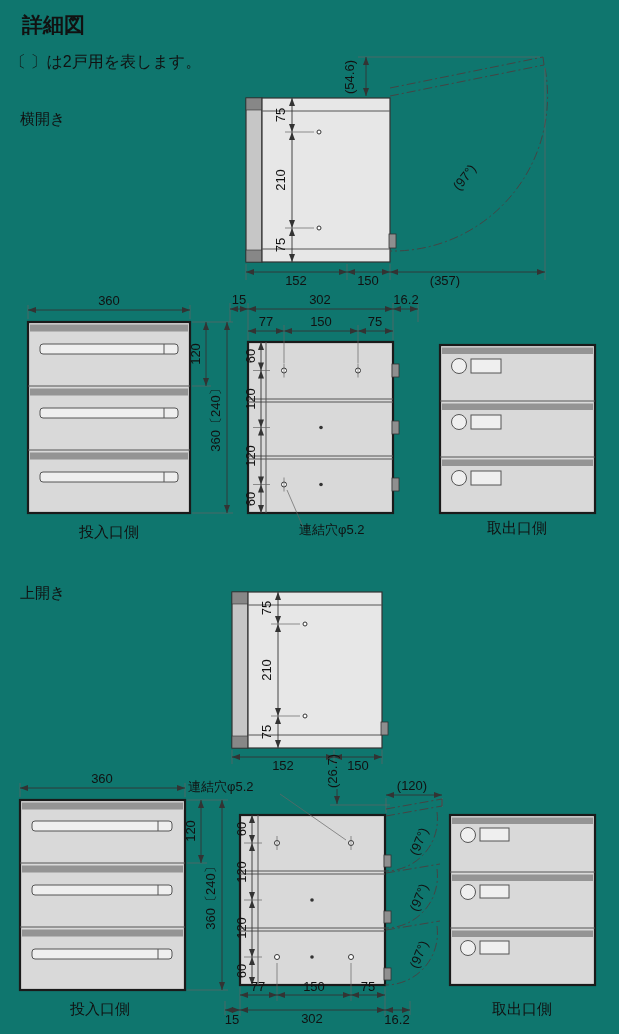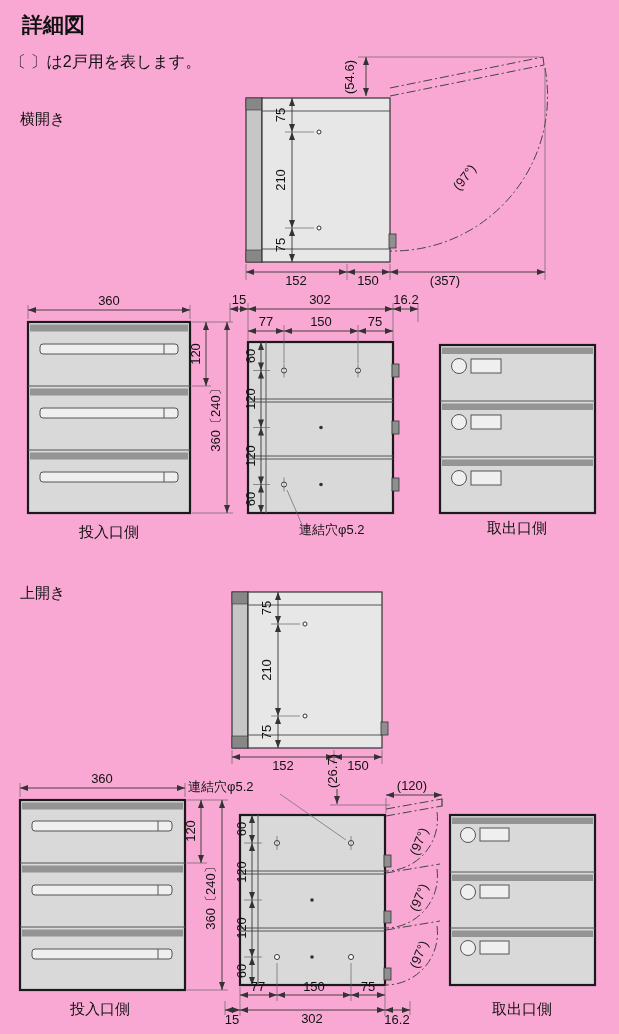--- a/index.html
+++ b/index.html
@@ -1,16 +1,16 @@
 <!DOCTYPE html>
 <html><head>
 <meta charset="utf-8">
 <style>
   html,body{margin:0;padding:0;background:#fff;}
-  #stage{position:relative;width:619px;height:1034px;background:#f9a8d4;overflow:hidden;}
+  #stage{position:relative;width:619px;height:1034px;background:#0f766e;overflow:hidden;}
   svg{position:absolute;left:0;top:0;}
   text{font-family:"Liberation Sans","DejaVu Sans",sans-serif;fill:#111;}
   .ttl{font-size:21px;font-weight:bold;}
   .note{font-size:16px;}
   .lbl{font-size:15px;}
   .cap{font-size:15px;}
   .dimt{font-size:13px;}
   .box{fill:#d9d9d9;stroke:#1a1a1a;stroke-width:2.2;}
   .panel{fill:#e7e7e7;stroke:#333;stroke-width:1.2;}
   .strip{fill:#c6c6c6;stroke:#333;stroke-width:1.2;}

